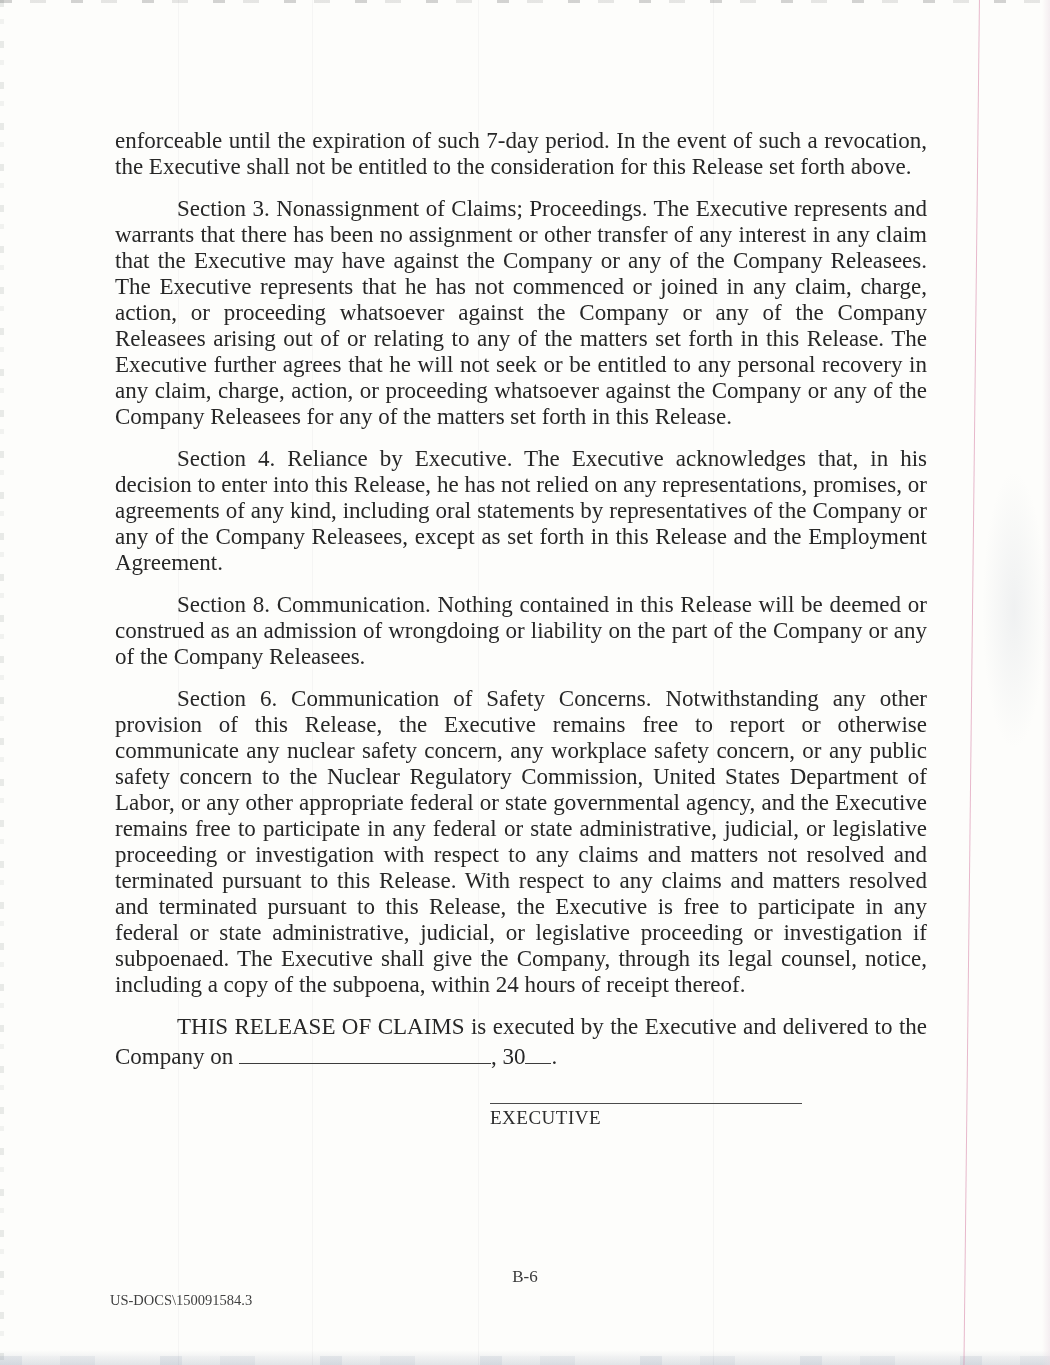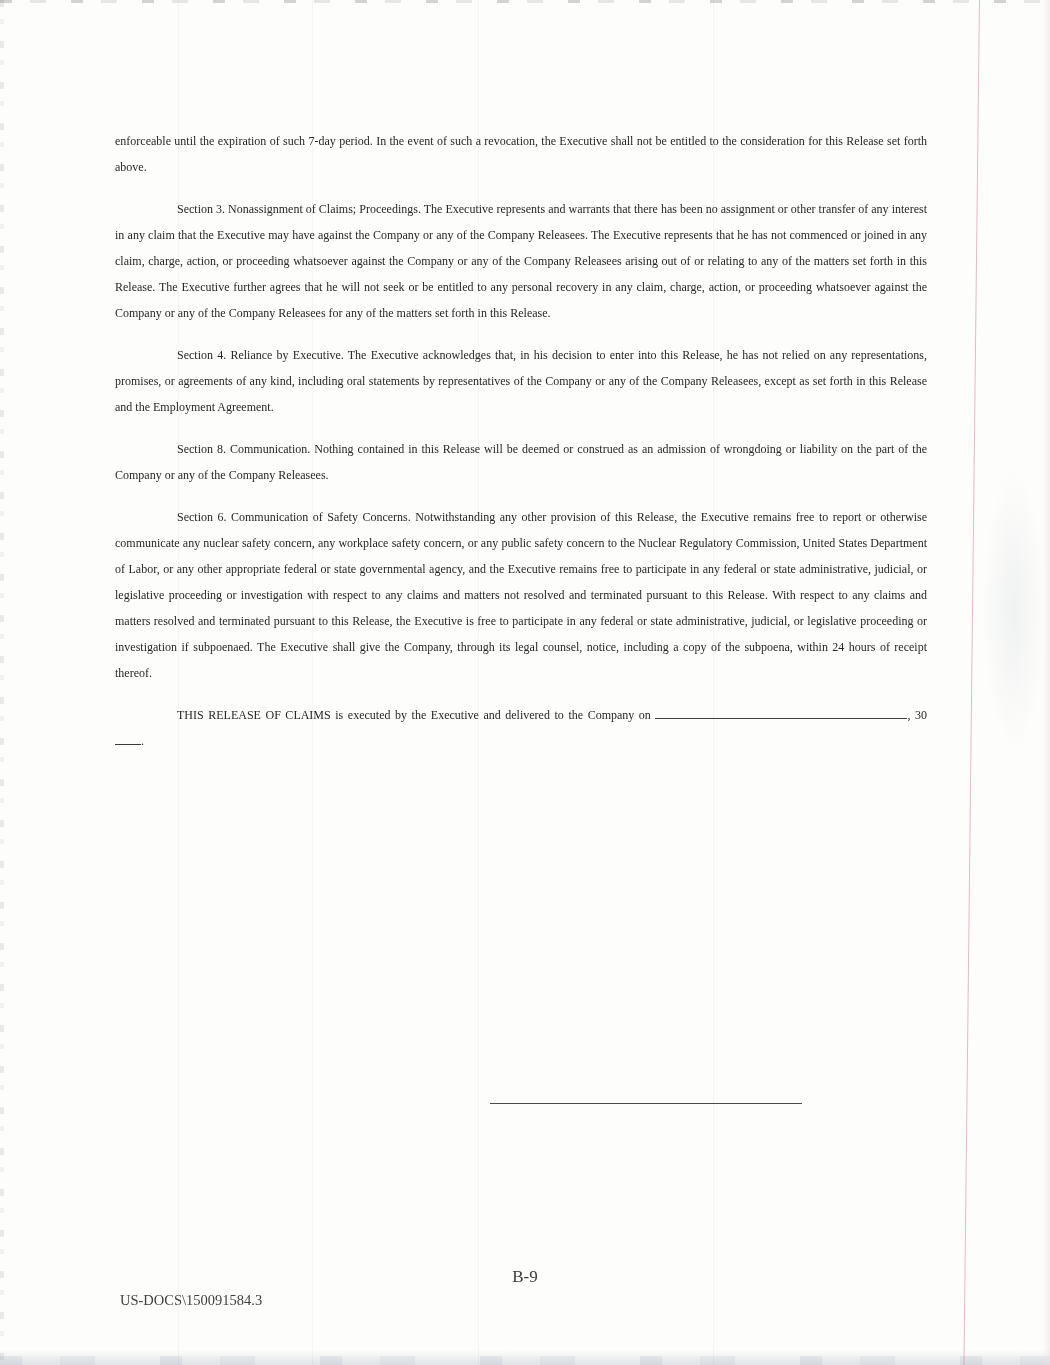--- a/index.html
+++ b/index.html
@@ -15,21 +15,21 @@
     font-family: "Liberation Serif", serif;
     color: #272727;
   }
 
   
   .content {
     position: absolute;
     left: 115px;
     top: 128px;
     width: 812px;
-    font-size: 12px;
+    font-size: 23px;
     line-height: 26px;
     text-align: justify;
   }
   .para { margin-bottom: 16px; }
   .para.indent { text-indent: 62px; }
   .u { text-underline-offset: 3px; }
   .blank {
     display: inline-block;
     border-bottom: 1.4px solid #3c3c3c;
     height: 1.05em;
@@ -40,21 +40,21 @@
   .signature { position: absolute; left: 490px; top: 1103px; width: 312px; }
   .sig-line { border-top: 1.7px solid #4b4b4b; height: 0; }
   .sig-label { font-size: 19px; letter-spacing: 0.5px; margin-top: 3px; color: #2c2c2c; }
 
   
   .page-number {
     position: absolute; top: 1267px; left: 0; width: 100%;
     text-align: center; font-size: 17px; color: #3a3a3a;
   }
   .doc-id {
-    position: absolute; top: 1292px; left: 120px;
+    position: absolute; top: 1292px; left: 110px;
     font-size: 14.5px; color: #3f3f3f;
   }
 
   
   .artifact { position: absolute; pointer-events: none; }
   .pink-line {
     top: -5px; left: 979px; width: 1.4px; height: 1378px;
     background: rgba(213, 128, 164, 0.55);
     transform: rotate(0.65deg); transform-origin: top center;
   }
@@ -115,18 +115,19 @@
       <p class="para"><span>enforceable until the expiration of such 7-day period. In the event of such a revocation, the Executive shall not be entitled to the consideration for this Release set forth above.</span></p>
       <p class="para indent"><span>Section 3. </span><span class="u">Nonassignment of Claims; Proceedings</span><span>. The Executive represents and warrants that there has been no assignment or other transfer of any interest in any claim that the Executive may have against the Company or any of the Company Releasees. The Executive represents that he has not commenced or joined in any claim, charge, action, or proceeding whatsoever against the Company or any of the Company Releasees arising out of or relating to any of the matters set forth in this Release. The Executive further agrees that he will not seek or be entitled to any personal recovery in any claim, charge, action, or proceeding whatsoever against the Company or any of the Company Releasees for any of the matters set forth in this Release.</span></p>
       <p class="para indent"><span>Section 4. </span><span class="u">Reliance by Executive</span><span>. The Executive acknowledges that, in his decision to enter into this Release, he has not relied on any representations, promises, or agreements of any kind, including oral statements by representatives of the Company or any of the Company Releasees, except as set forth in this Release and the Employment Agreement.</span></p>
       <p class="para indent"><span>Section 8. </span><span class="u">Communication</span><span>. Nothing contained in this Release will be deemed or construed as an admission of wrongdoing or liability on the part of the Company or any of the Company Releasees.</span></p>
       <p class="para indent"><span>Section 6. </span><span class="u">Communication of Safety Concerns</span><span>. Notwithstanding any other provision of this Release, the Executive remains free to report or otherwise communicate any nuclear safety concern, any workplace safety concern, or any public safety concern to the Nuclear Regulatory Commission, United States Department of Labor, or any other appropriate federal or state governmental agency, and the Executive remains free to participate in any federal or state administrative, judicial, or legislative proceeding or investigation with respect to any claims and matters not resolved and terminated pursuant to this Release. With respect to any claims and matters resolved and terminated pursuant to this Release, the Executive is free to participate in any federal or state administrative, judicial, or legislative proceeding or investigation if subpoenaed. The Executive shall give the Company, through its legal counsel, notice, including a copy of the subpoena, within 24 hours of receipt thereof.</span></p>
       <p class="para indent"><span>THIS RELEASE OF CLAIMS is executed by the Executive and delivered to the Company on </span><span class="blank" style="width: 252px;"></span><span>, 30</span><span class="blank" style="width: 26px;"></span><span>.</span></p>
     </div>
 
   <div class="signature">
     <div class="sig-line"></div>
+    <div class="sig-label">EXECUTIVE</div>
   </div>
 
-  <div class="page-number">B-9</div>
+  <div class="page-number">B-6</div>
   <div class="doc-id">US-DOCS\150091584.3</div>
 
 </div>
 
 </body></html>

